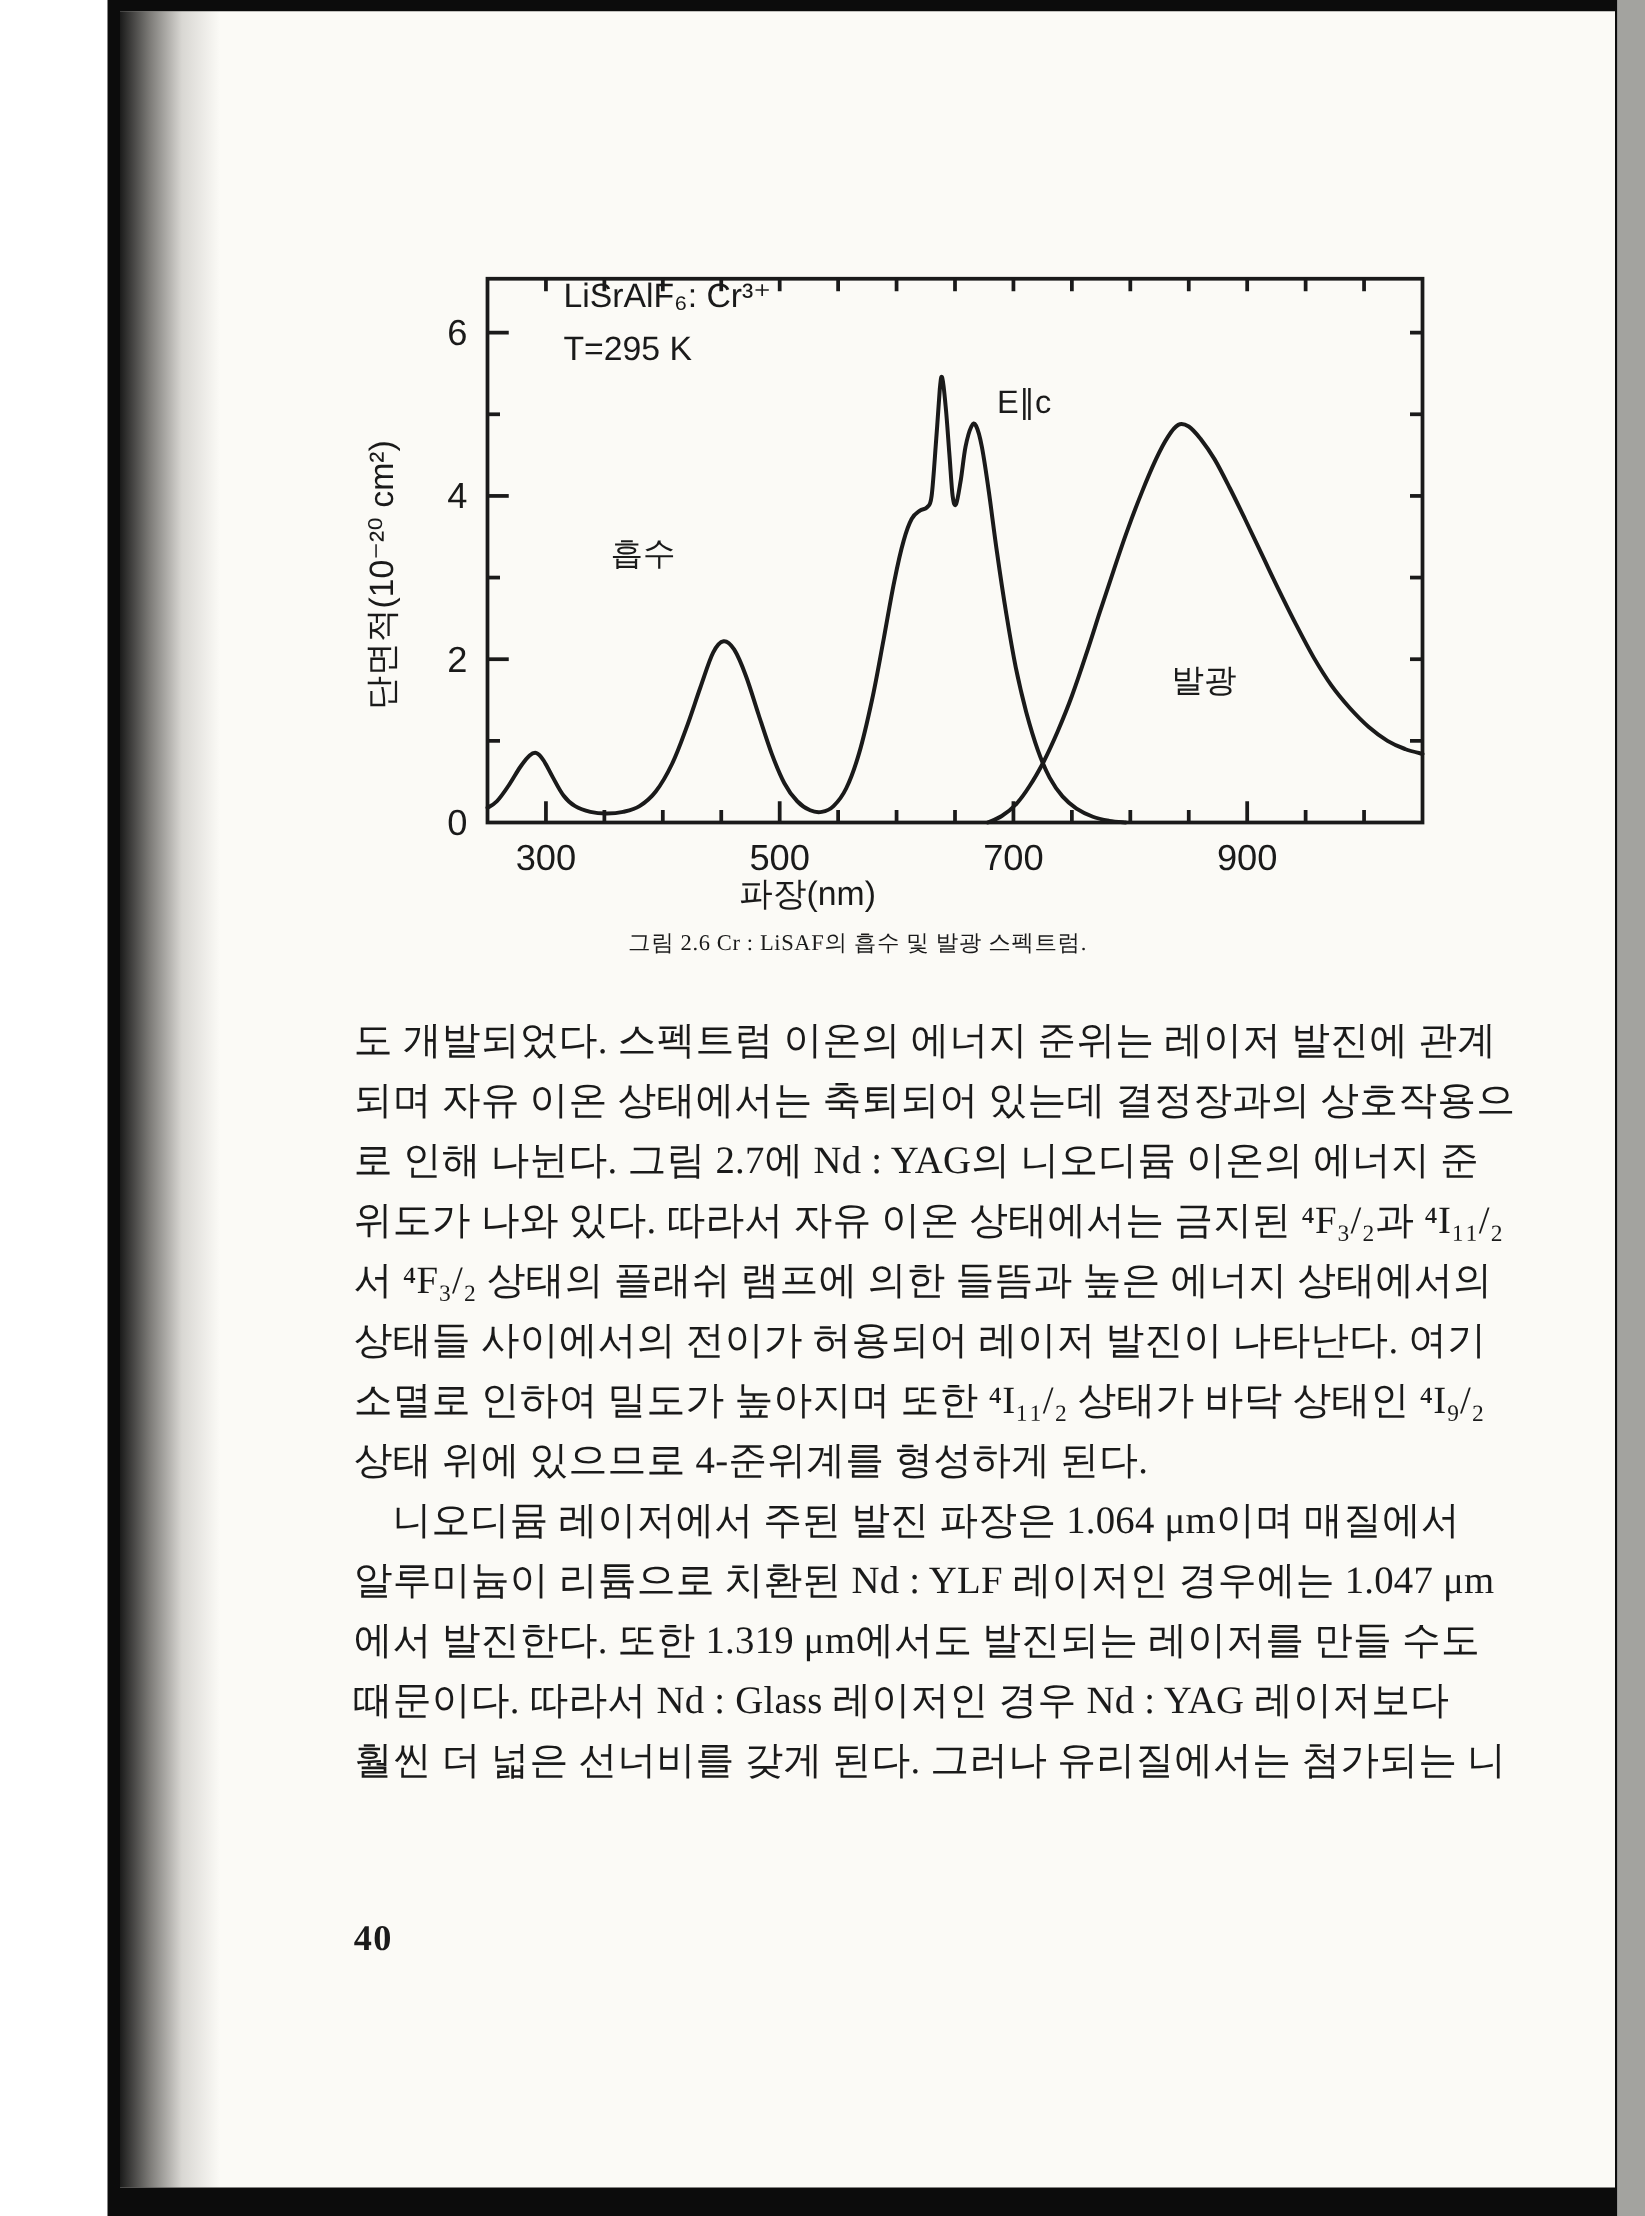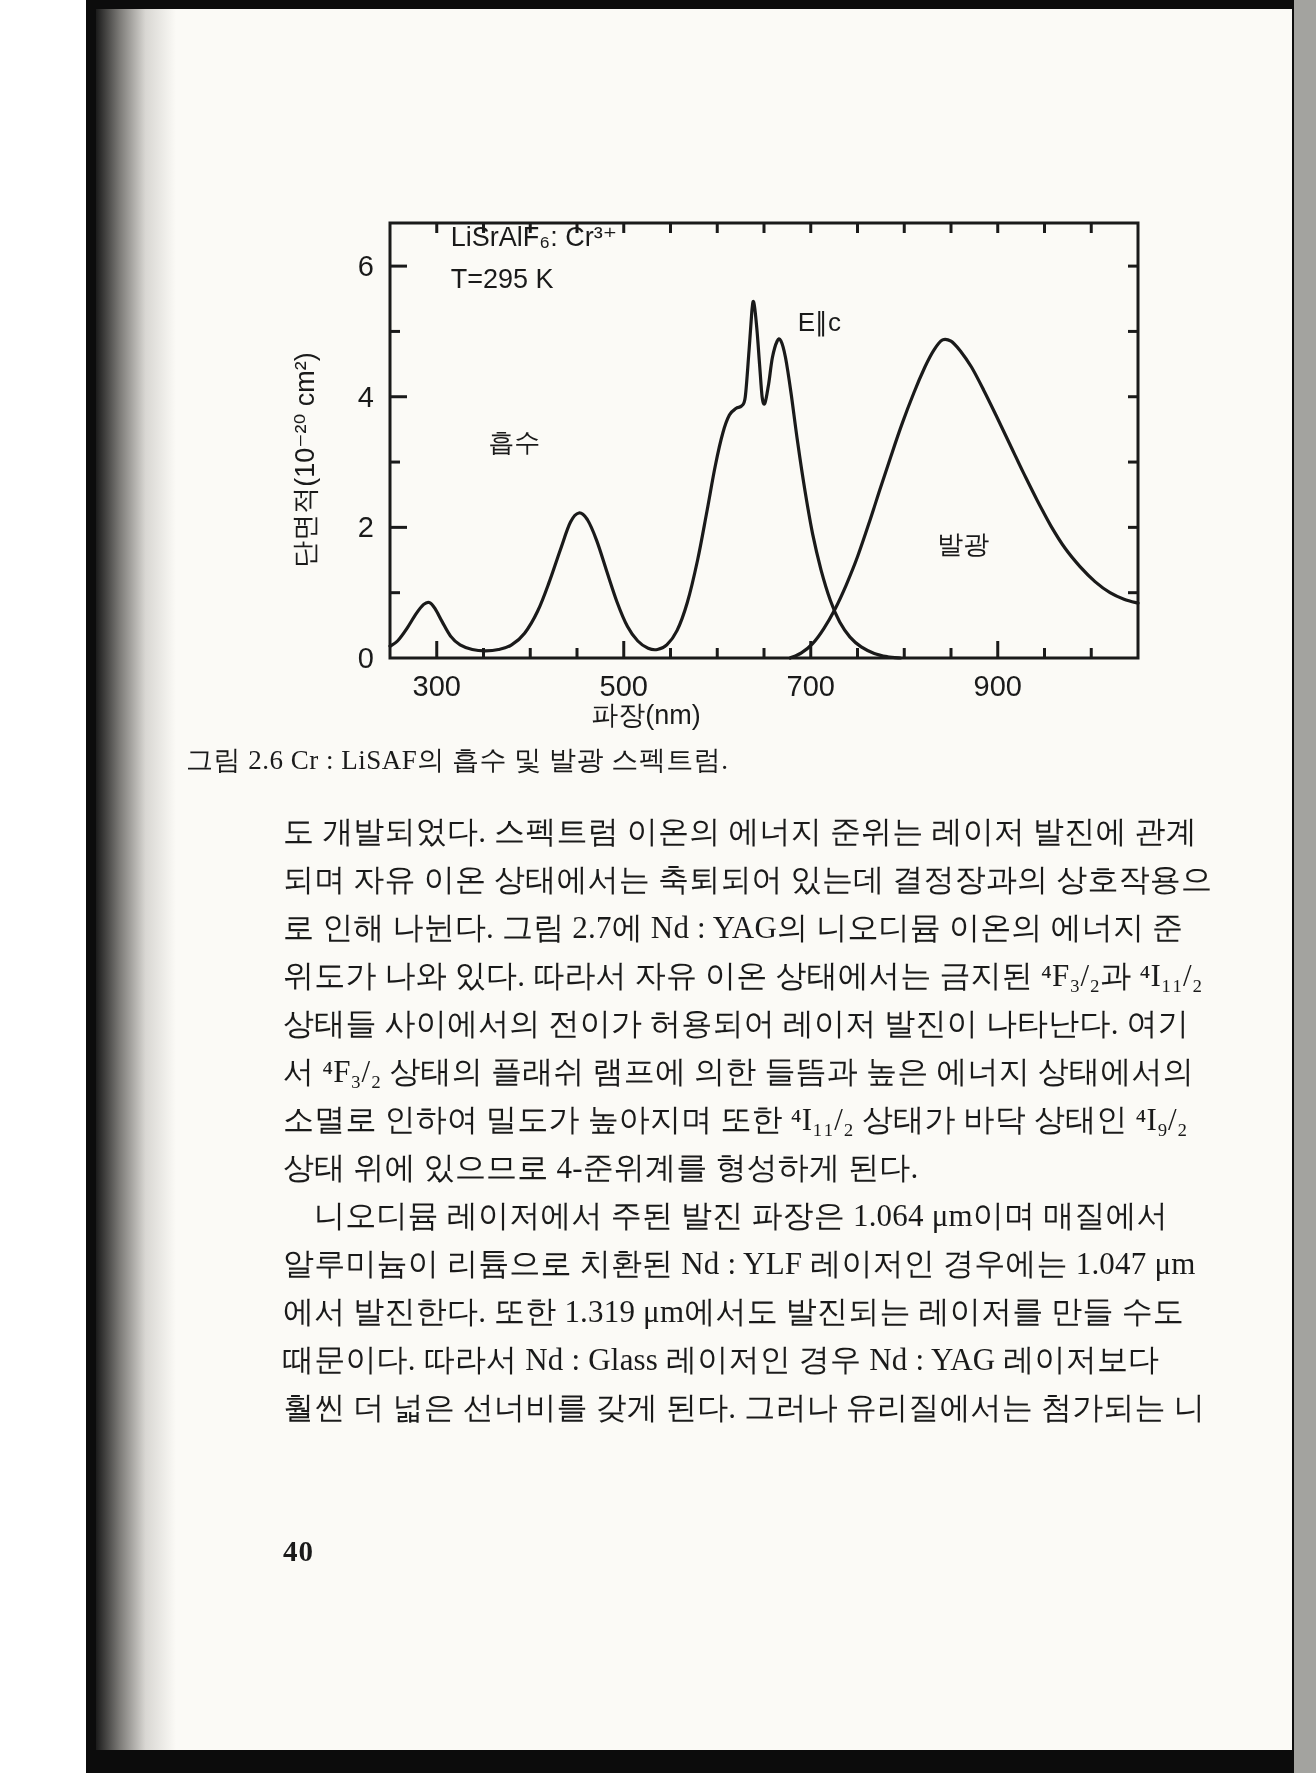--- a/index.html
+++ b/index.html
@@ -15,21 +15,21 @@
     position:absolute; left:96px; top:9px; width:1196px; height:1741px;
     background:var(--paper,#fbfaf6);
   }
   .gutter {
     position:absolute; left:0; top:0; width:80px; height:100%;
     background:linear-gradient(90deg, rgba(8,8,8,0.92) 0%, rgba(22,20,17,0.55) 30%, rgba(60,55,50,0.18) 62%, rgba(0,0,0,0) 100%);
   }
   .figure-svg { position:absolute; left:192px; top:169px; }
   .figure-caption {
     position:absolute; left:90px; top:733px; width:1000px;
-    text-align:left; font-size:27px; letter-spacing:0.5px;
+    text-align:center; font-size:18px; letter-spacing:0.5px;
     white-space:nowrap;
   }
   .body-text {
     position:absolute; left:187px; top:799px; width:803px;
     font-size:31px; line-height:48px; letter-spacing:0.2px;
   }
   .body-text .line { width:100%; white-space:nowrap; }
   .body-text .line.j { text-align:justify; text-align-last:justify; }
   .body-text .line.indent { text-indent:31px; }
   .page-number {
@@ -116,22 +116,22 @@
         </g>
       </svg>
 
     <div class="figure-caption">그림 2.6 Cr : LiSAF의 흡수 및 발광 스펙트럼.</div>
 
     <div class="body-text">
         <div class="line j">도 개발되었다. 스펙트럼 이온의 에너지 준위는 레이저 발진에 관계</div>
         <div class="line j">되며 자유 이온 상태에서는 축퇴되어 있는데 결정장과의 상호작용으</div>
         <div class="line j">로 인해 나뉜다. 그림 2.7에 Nd : YAG의 니오디뮴 이온의 에너지 준</div>
         <div class="line j">위도가 나와 있다. 따라서 자유 이온 상태에서는 금지된 ⁴F₃/₂과 ⁴I₁₁/₂</div>
+        <div class="line j">서 ⁴F₃/₂ 상태의 플래쉬 램프에 의한 들뜸과 높은 에너지 상태에서의</div>
         <div class="line j">상태들 사이에서의 전이가 허용되어 레이저 발진이 나타난다. 여기</div>
-        <div class="line j">서 ⁴F₃/₂ 상태의 플래쉬 램프에 의한 들뜸과 높은 에너지 상태에서의</div>
         <div class="line j">소멸로 인하여 밀도가 높아지며 또한 ⁴I₁₁/₂ 상태가 바닥 상태인 ⁴I₉/₂</div>
         <div class="line">상태 위에 있으므로 4-준위계를 형성하게 된다.</div>
         <div class="line j indent">니오디뮴 레이저에서 주된 발진 파장은 1.064 μm이며 매질에서</div>
         <div class="line j">알루미늄이 리튬으로 치환된 Nd : YLF 레이저인 경우에는 1.047 μm</div>
         <div class="line j">에서 발진한다. 또한 1.319 μm에서도 발진되는 레이저를 만들 수도</div>
         <div class="line j">때문이다. 따라서 Nd : Glass 레이저인 경우 Nd : YAG 레이저보다</div>
         <div class="line j">훨씬 더 넓은 선너비를 갖게 된다. 그러나 유리질에서는 첨가되는 니</div>
       </div>
 
     <div class="page-number">40</div>

